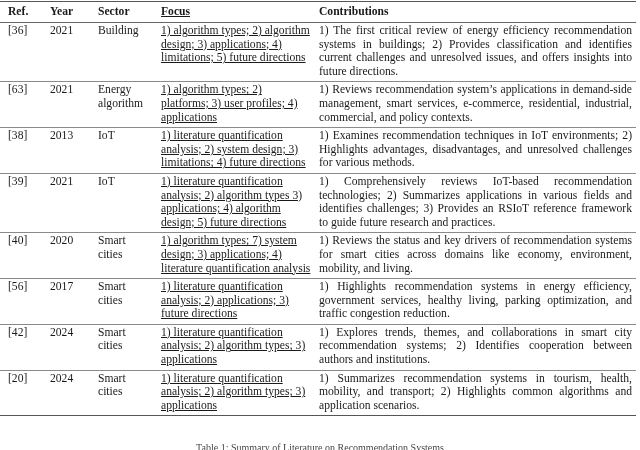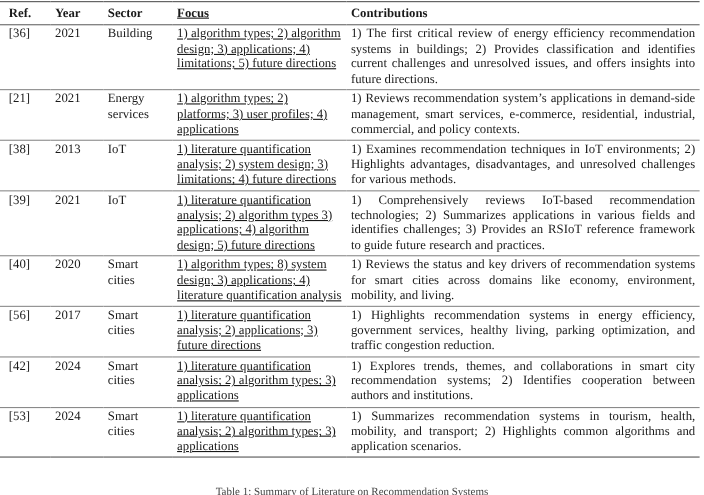--- a/index.html
+++ b/index.html
@@ -52,23 +52,23 @@
     </thead>
     <tbody>
       <tr>
         <td class="c-ref">[36]</td>
         <td class="c-year">2021</td>
         <td class="c-sector">Building</td>
         <td class="c-focus">1) algorithm types; 2) algorithm design; 3) applications; 4) limitations; 5) future directions</td>
         <td class="c-contrib">1) The first critical review of energy efficiency recommendation systems in buildings; 2) Provides classification and identifies current challenges and unresolved issues, and offers insights into future directions.</td>
       </tr>
       <tr>
-        <td class="c-ref">[21]</td>
+        <td class="c-ref">[63]</td>
         <td class="c-year">2021</td>
-        <td class="c-sector">Energy services</td>
+        <td class="c-sector">Energy algorithm</td>
         <td class="c-focus">1) algorithm types; 2) platforms; 3) user profiles; 4) applications</td>
         <td class="c-contrib">1) Reviews recommendation system’s applications in demand-side management, smart services, e-commerce, residential, industrial, commercial, and policy contexts.</td>
       </tr>
       <tr>
         <td class="c-ref">[38]</td>
         <td class="c-year">2013</td>
         <td class="c-sector">IoT</td>
         <td class="c-focus">1) literature quantification analysis; 2) system design; 3) limitations; 4) future directions</td>
         <td class="c-contrib">1) Examines recommendation techniques in IoT environments; 2) Highlights advantages, disadvantages, and unresolved challenges for various methods.</td>
       </tr>
@@ -76,39 +76,39 @@
         <td class="c-ref">[39]</td>
         <td class="c-year">2021</td>
         <td class="c-sector">IoT</td>
         <td class="c-focus">1) literature quantification analysis; 2) algorithm types 3) applications; 4) algorithm design; 5) future directions</td>
         <td class="c-contrib">1) Comprehensively reviews IoT-based recommendation technologies; 2) Summarizes applications in various fields and identifies challenges; 3) Provides an RSIoT reference framework to guide future research and practices.</td>
       </tr>
       <tr>
         <td class="c-ref">[40]</td>
         <td class="c-year">2020</td>
         <td class="c-sector">Smart cities</td>
-        <td class="c-focus">1) algorithm types; 8) system design; 3) applications; 4) literature quantification analysis</td>
+        <td class="c-focus">1) algorithm types; 7) system design; 3) applications; 4) literature quantification analysis</td>
         <td class="c-contrib">1) Reviews the status and key drivers of recommendation systems for smart cities across domains like economy, environment, mobility, and living.</td>
       </tr>
       <tr>
         <td class="c-ref">[56]</td>
         <td class="c-year">2017</td>
         <td class="c-sector">Smart cities</td>
         <td class="c-focus">1) literature quantification analysis; 2) applications; 3) future directions</td>
         <td class="c-contrib">1) Highlights recommendation systems in energy efficiency, government services, healthy living, parking optimization, and traffic congestion reduction.</td>
       </tr>
       <tr>
         <td class="c-ref">[42]</td>
         <td class="c-year">2024</td>
         <td class="c-sector">Smart cities</td>
         <td class="c-focus">1) literature quantification analysis; 2) algorithm types; 3) applications</td>
         <td class="c-contrib">1) Explores trends, themes, and collaborations in smart city recommendation systems; 2) Identifies cooperation between authors and institutions.</td>
       </tr>
       <tr>
-        <td class="c-ref">[53]</td>
+        <td class="c-ref">[20]</td>
         <td class="c-year">2024</td>
         <td class="c-sector">Smart cities</td>
         <td class="c-focus">1) literature quantification analysis; 2) algorithm types; 3) applications</td>
         <td class="c-contrib">1) Summarizes recommendation systems in tourism, health, mobility, and transport; 2) Highlights common algorithms and application scenarios.</td>
       </tr>
     </tbody>
   </table>
   <div class="caption">Table 1: Summary of Literature on Recommendation Systems</div>
 </div>
 

